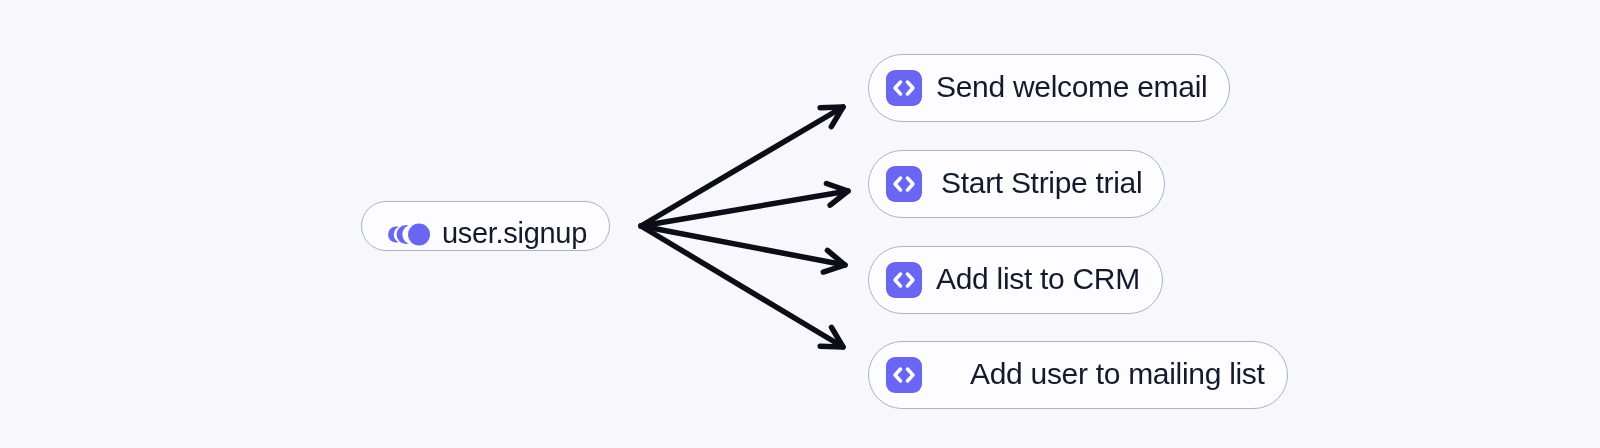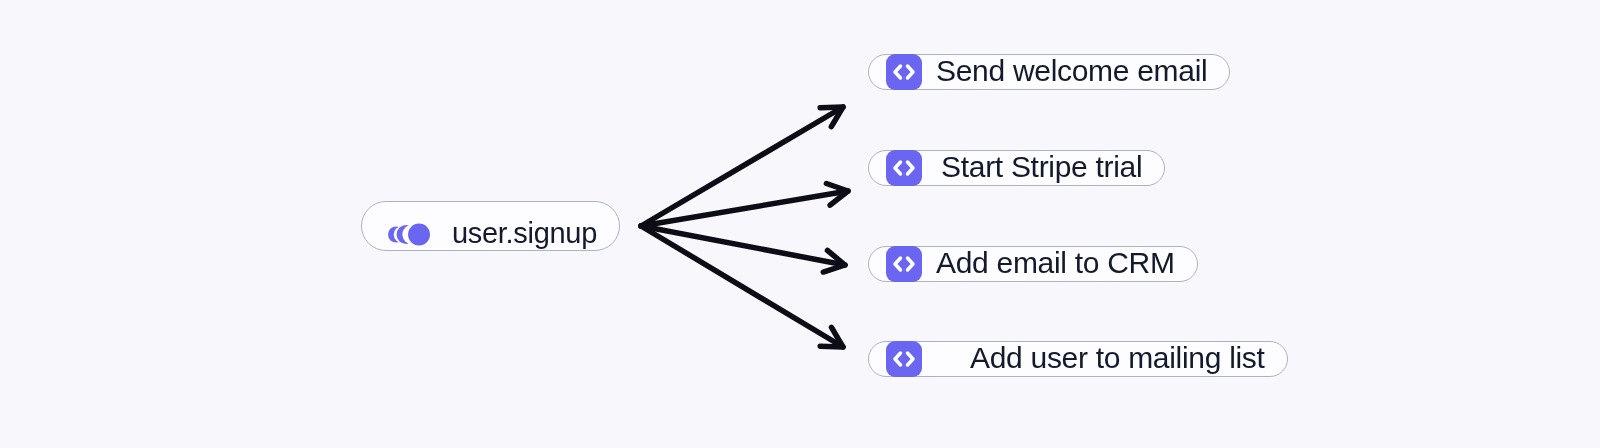--- a/index.html
+++ b/index.html
@@ -34,27 +34,27 @@
     letter-spacing: -0.3px;
     white-space: nowrap;
     box-sizing: border-box;
   }
 
   .event-pill {
     left: 361px;
     top: 201px;
     height: 50px;
     padding: 16px 22px 0 26px;
-    gap: 22px;
+    gap: 12px;
     font-size: 29px;
   }
 
   .fn-pill {
     left: 868px;
-    height: 36px;
+    height: 68px;
     padding: 0 22px 0 17px;
     gap: 14px;
   }
   .fn-pill-1 { top: 54px; }
   .fn-pill-2 { top: 150px; gap: 19px; }
   .fn-pill-3 { top: 246px; }
   .fn-pill-4 { top: 341px; gap: 48px; }
 
   .code-badge {
     width: 36px;
@@ -130,21 +130,21 @@
     </span>
     <span class="pill-label">Start Stripe trial</span>
   </div>
 
   <div class="pill fn-pill fn-pill-3">
     <span class="code-badge">
       <svg width="36" height="36" viewBox="0 0 36 36" xmlns="http://www.w3.org/2000/svg">
         <path d="M14.5 12 L9 18 L14.5 24 M21.5 12 L27 18 L21.5 24" fill="none" stroke="#ffffff" stroke-width="3.5" stroke-linecap="round" stroke-linejoin="round"></path>
       </svg>
     </span>
-    <span class="pill-label">Add email to CRM</span>
+    <span class="pill-label">Add list to CRM</span>
   </div>
 
   <div class="pill fn-pill fn-pill-4">
     <span class="code-badge">
       <svg width="36" height="36" viewBox="0 0 36 36" xmlns="http://www.w3.org/2000/svg">
         <path d="M14.5 12 L9 18 L14.5 24 M21.5 12 L27 18 L21.5 24" fill="none" stroke="#ffffff" stroke-width="3.5" stroke-linecap="round" stroke-linejoin="round"></path>
       </svg>
     </span>
     <span class="pill-label">Add user to mailing list</span>
   </div>

